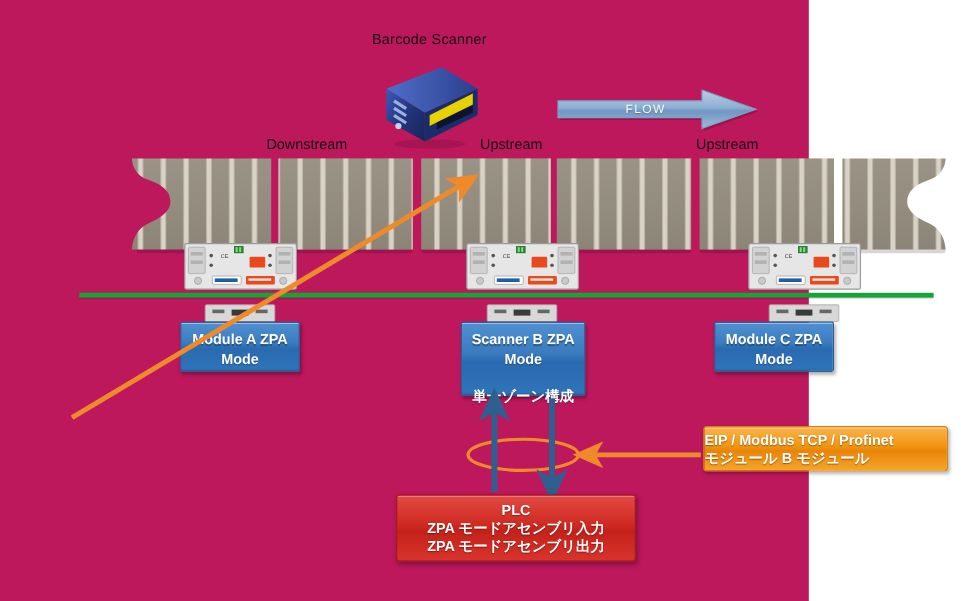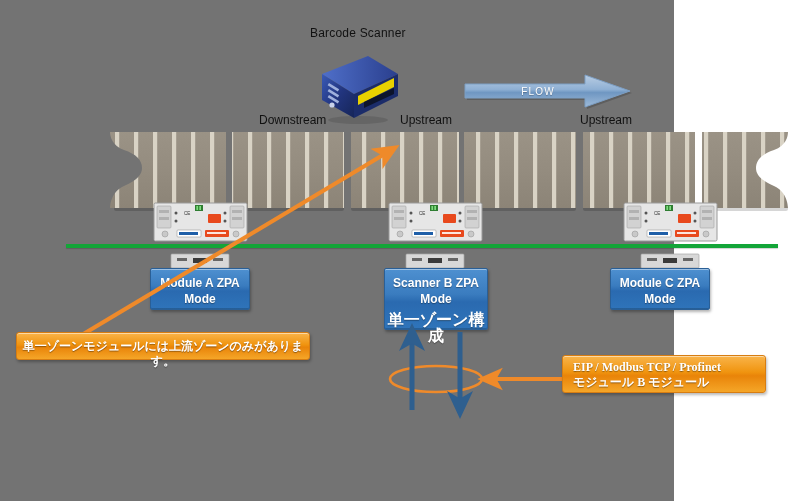--- a/index.html
+++ b/index.html
@@ -2,21 +2,21 @@
 <html><head>
 <meta charset="utf-8">
 <style>
   html,body{margin:0;padding:0;}
   body{
     width:801px;height:501px;
     background:#ffffff;
     font-family:"Liberation Sans","DejaVu Sans",sans-serif;
     overflow:hidden;
   }
-  #stage{position:relative;width:674px;height:501px;background:#737373;}
+  #stage{position:relative;width:674px;height:501px;background:#be185d;}
 
   
   .lbl{
     position:absolute;
     font-size:11.5px;
     color:#1a1a1a;
     white-space:nowrap;
     font-family:"Liberation Sans","DejaVu Sans",sans-serif;
   }
 
@@ -63,21 +63,21 @@
     color:#ffffff;
     font-weight:bold;
     text-align:center;
     font-size:12px;
     line-height:16px;
     padding-top:6px;
     box-sizing:border-box;
     font-family:"Liberation Sans","DejaVu Sans",sans-serif;
     text-shadow:0 1px 1px rgba(0,0,0,.35);
   }
-  .modbox .jp{display:block;margin-top:5px;font-size:16px;}
+  .modbox .jp{display:block;margin-top:15px;font-size:12px;}
 
   
   .callout{
     position:absolute;
     border:1px solid #d77d12;
     border-radius:3px;
     background:linear-gradient(180deg,#f9b44a 0%,#f0940f 45%,#e98409 55%,#f5a628 100%);
     box-shadow:inset 0 1px 0 rgba(255,255,255,.5),
                1px 2px 3px rgba(0,0,0,.28);
     color:#ffffff;
@@ -86,22 +86,22 @@
     line-height:15px;
     box-sizing:border-box;
     text-shadow:0 1px 1px rgba(0,0,0,.40);
     font-family:"Liberation Sans","DejaVu Sans",sans-serif;
   }
   #callout-left{
     left:16px;top:332px;width:294px;height:28px;
     text-align:center;padding-top:6px;
   }
   #callout-right{
-    left:562px;top:355px;width:204px;height:38px;
-    text-align:left;padding:4px 0 0 10px;font-family:Liberation Serif, serif;
+    left:586px;top:355px;width:204px;height:38px;
+    text-align:left;padding:4px 0 0 0;
   }
   #callout-right .l1{display:block;}
   #callout-right .l2{display:block;}
 
   
   #plc-box{
     position:absolute;left:330px;top:412px;width:200px;height:56px;
     border:1px solid #a21d18;
     border-radius:3px;
     background:linear-gradient(180deg,#e04a42 0%,#cf2a22 45%,#c4211a 55%,#d8342c 100%);
@@ -162,21 +162,21 @@
         <stop offset="0.45" stop-color="#8fb0d4"></stop>
         <stop offset="0.55" stop-color="#6f97c2"></stop>
         <stop offset="1" stop-color="#9ebbd9"></stop>
       </linearGradient>
     </defs>
     <polygon points="3,26 3,12 123,12 123,3 168,19 123,35 123,26" transform="translate(2,2)" fill="rgba(0,0,0,.18)"></polygon>
     <polygon points="3,26 3,12 123,12 123,3 168,19 123,35 123,26" fill="url(#flowGrad)" stroke="#7d9fc4" stroke-width="1"></polygon>
   </svg>
   <div id="flow-text">FLOW</div>
 
-  <div class="lbl stream-lbl" style="left:222px;top:113px;margin-left:37px;">Downstream</div>
+  <div class="lbl stream-lbl" style="left:222px;top:113px;">Downstream</div>
   <div class="lbl stream-lbl" style="left:400px;top:113px;">Upstream</div>
   <div class="lbl stream-lbl" style="left:580px;top:113px;">Upstream</div>
 
   <svg id="conveyor" viewBox="0 0 685 82">
     <defs>
       <linearGradient id="segGrad" x1="0" y1="0" x2="0" y2="1">
         <stop offset="0" stop-color="#9b9386"></stop>
         <stop offset="0.5" stop-color="#948c7f"></stop>
         <stop offset="1" stop-color="#8b8376"></stop>
       </linearGradient>
@@ -304,21 +304,21 @@
     <span>Module A</span>
     <span>ZPA Mode</span>
   </div>
 
   <div class="modbox" id="mod-b" style="left:384px;top:268px;width:104px;height:62px;">
     <span>Scanner B</span>
     <span>ZPA Mode</span>
     <span class="jp">単一ゾーン構成</span>
   </div>
 
-  <div class="modbox" id="mod-c" style="left:610px;top:268px;width:100px;height:42px;">
+  <div class="modbox" id="mod-c" style="left:595px;top:268px;width:100px;height:42px;">
     <span>Module C</span>
     <span>ZPA Mode</span>
   </div>
 
   <svg class="ov">
     <defs>
       <marker id="orangeHead" markerWidth="7" markerHeight="7" refX="3.2" refY="3.3" orient="auto" markerUnits="strokeWidth">
         <path d="M0,0.5 L6.4,3.3 L0,6.1 L1.6,3.3 Z" fill="#ef8a2a"></path>
       </marker>
       <marker id="orangeHeadL" markerWidth="7" markerHeight="7" refX="3.2" refY="3.3" orient="auto" markerUnits="strokeWidth">
@@ -333,23 +333,25 @@
 
     <ellipse cx="436" cy="379" rx="46" ry="13" fill="none" stroke="#ef8a2a" stroke-width="2.6"></ellipse>
 
     <line x1="584" y1="379" x2="490" y2="379" stroke="#ef8a2a" stroke-width="4" marker-end="url(#orangeHeadL)"></line>
 
     <line x1="412" y1="410" x2="412" y2="336" stroke="#2e5f8f" stroke-width="5" marker-end="url(#blueHead)"></line>
 
     <line x1="460" y1="332" x2="460" y2="406" stroke="#2e5f8f" stroke-width="5" marker-end="url(#blueHead)"></line>
   </svg>
 
-  <div class="callout" id="callout-left">
-    <span>単一ゾーンモジュールには上流ゾーンのみがあります。</span>
-  </div>
 
   <div class="callout" id="callout-right">
     <span class="l1">EIP / Modbus TCP / Profinet</span>
     <span class="l2">モジュール B モジュール</span>
   </div>
 
+  <div id="plc-box">
+    <span>PLC</span>
+    <span>ZPA モードアセンブリ入力</span>
+    <span>ZPA モードアセンブリ出力</span>
+  </div>
 
 </div>
 
 </body></html>

